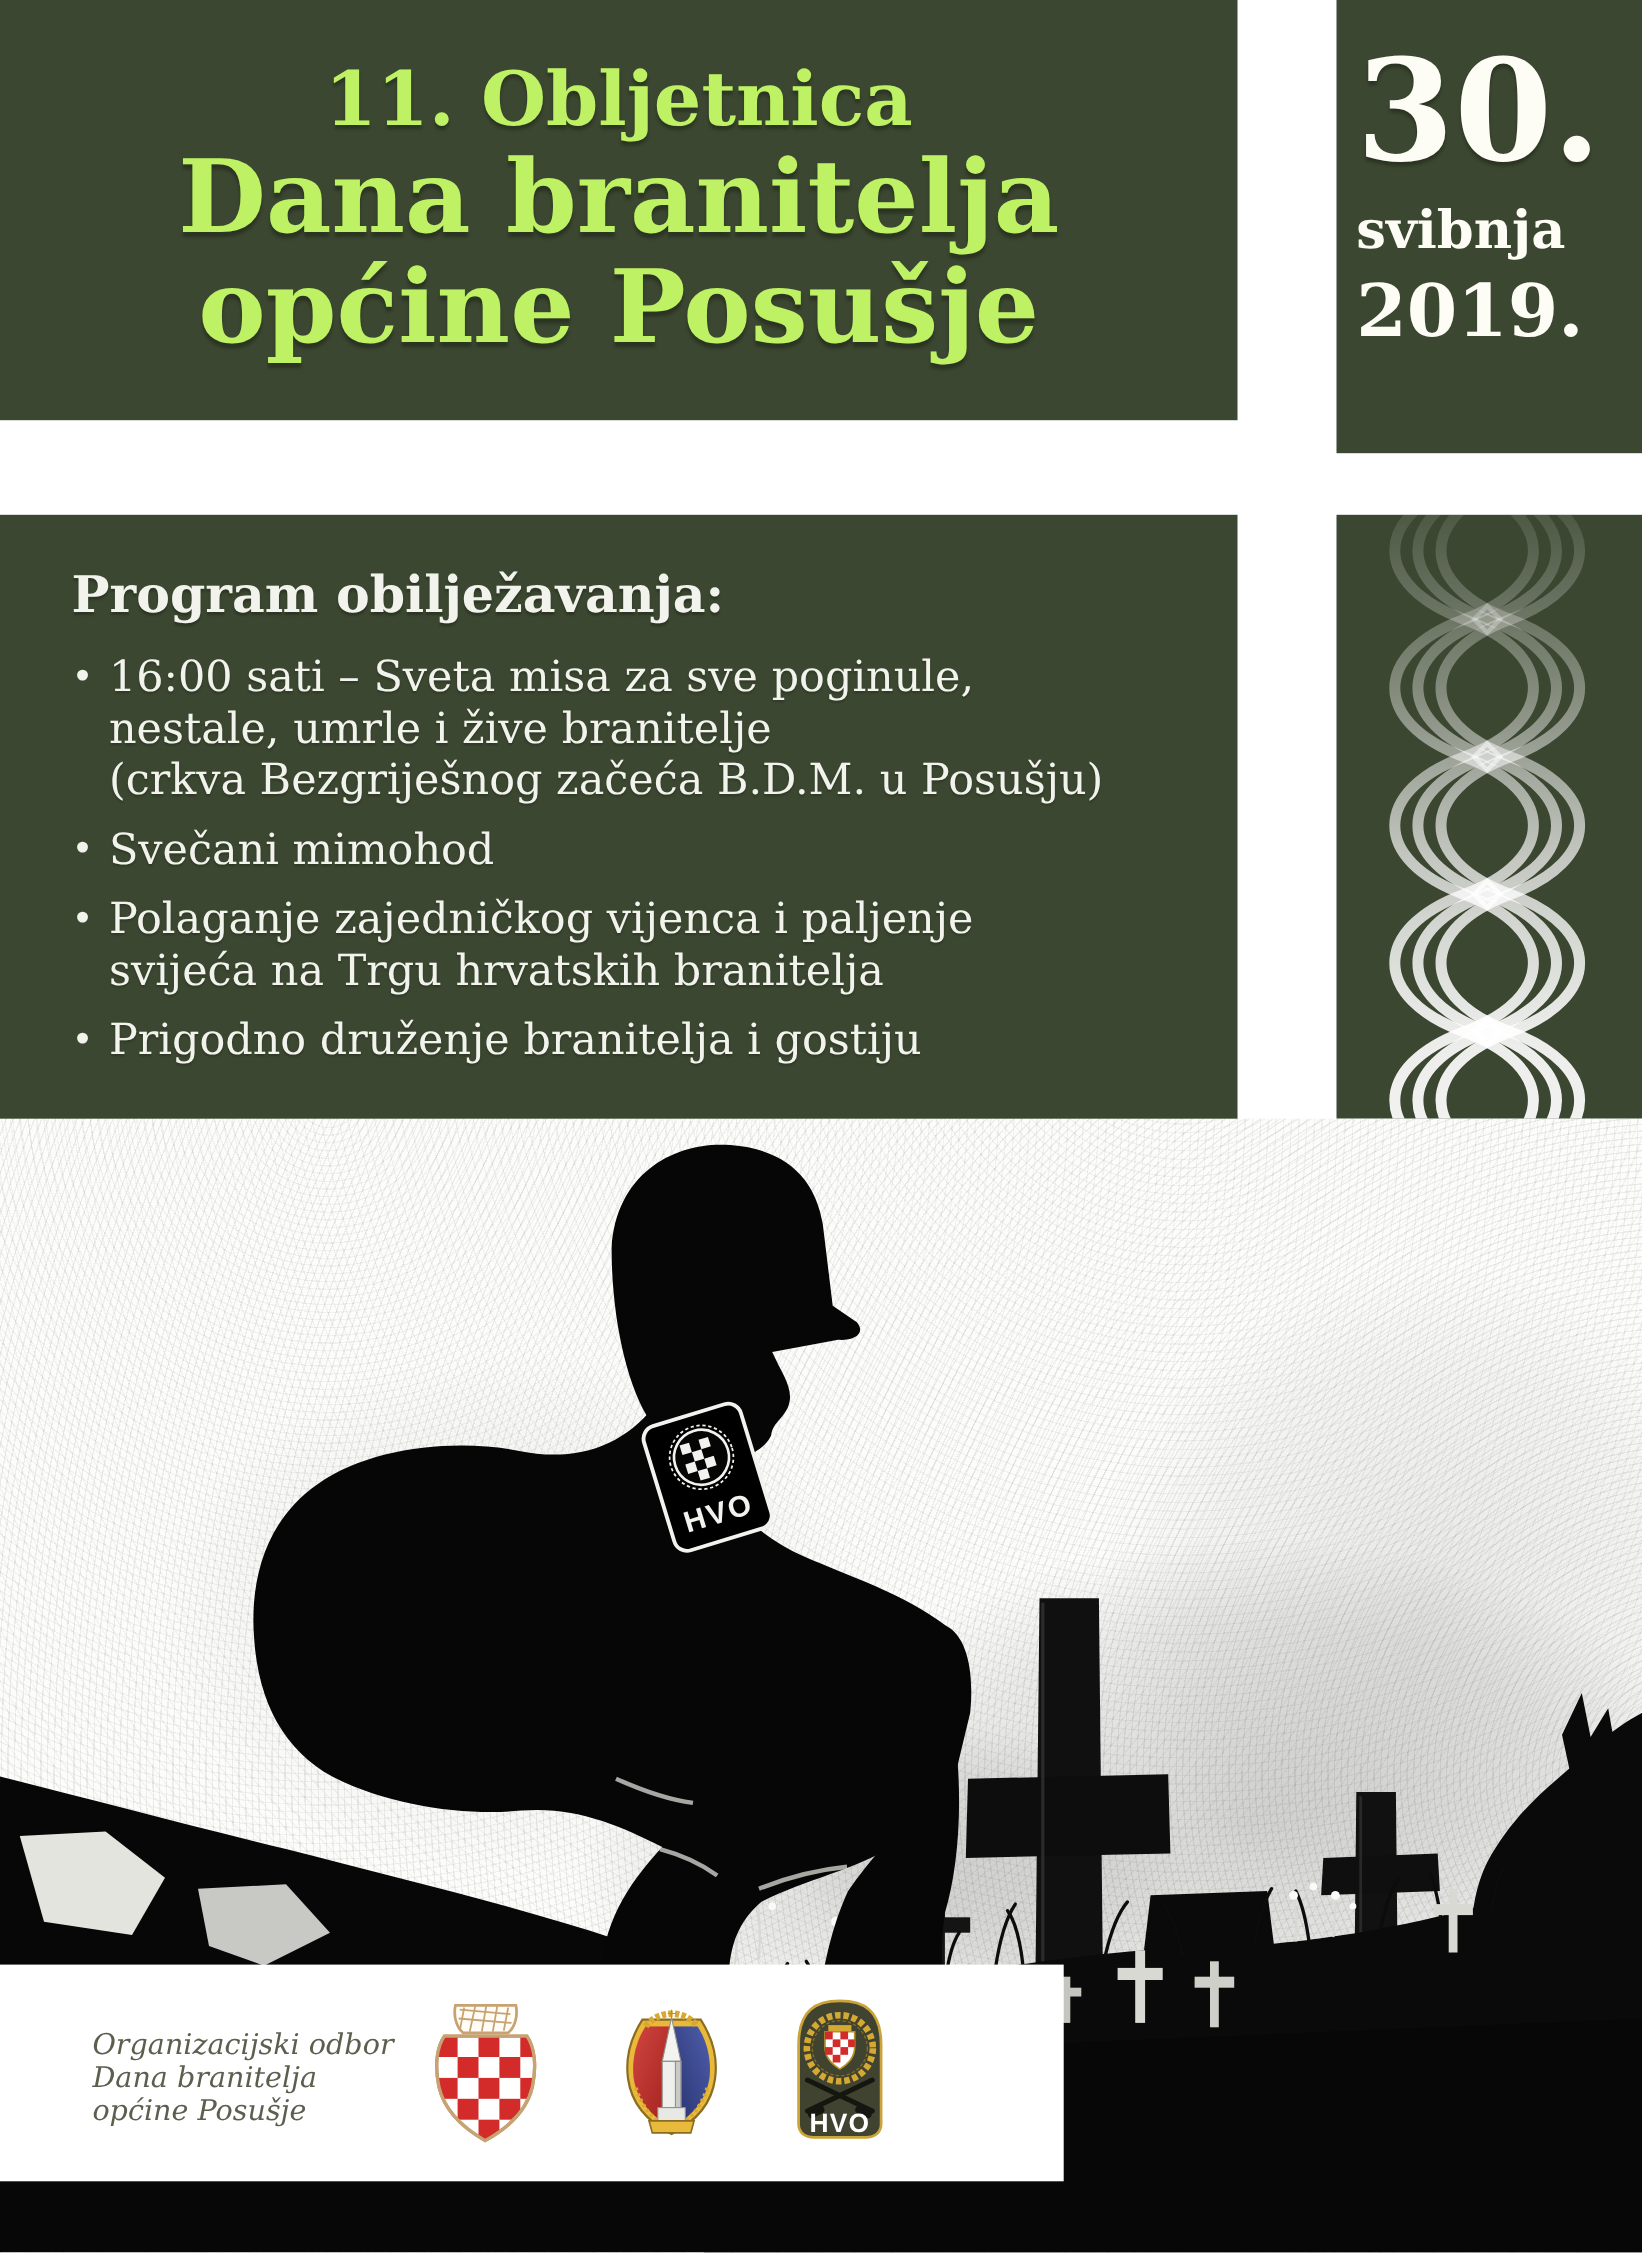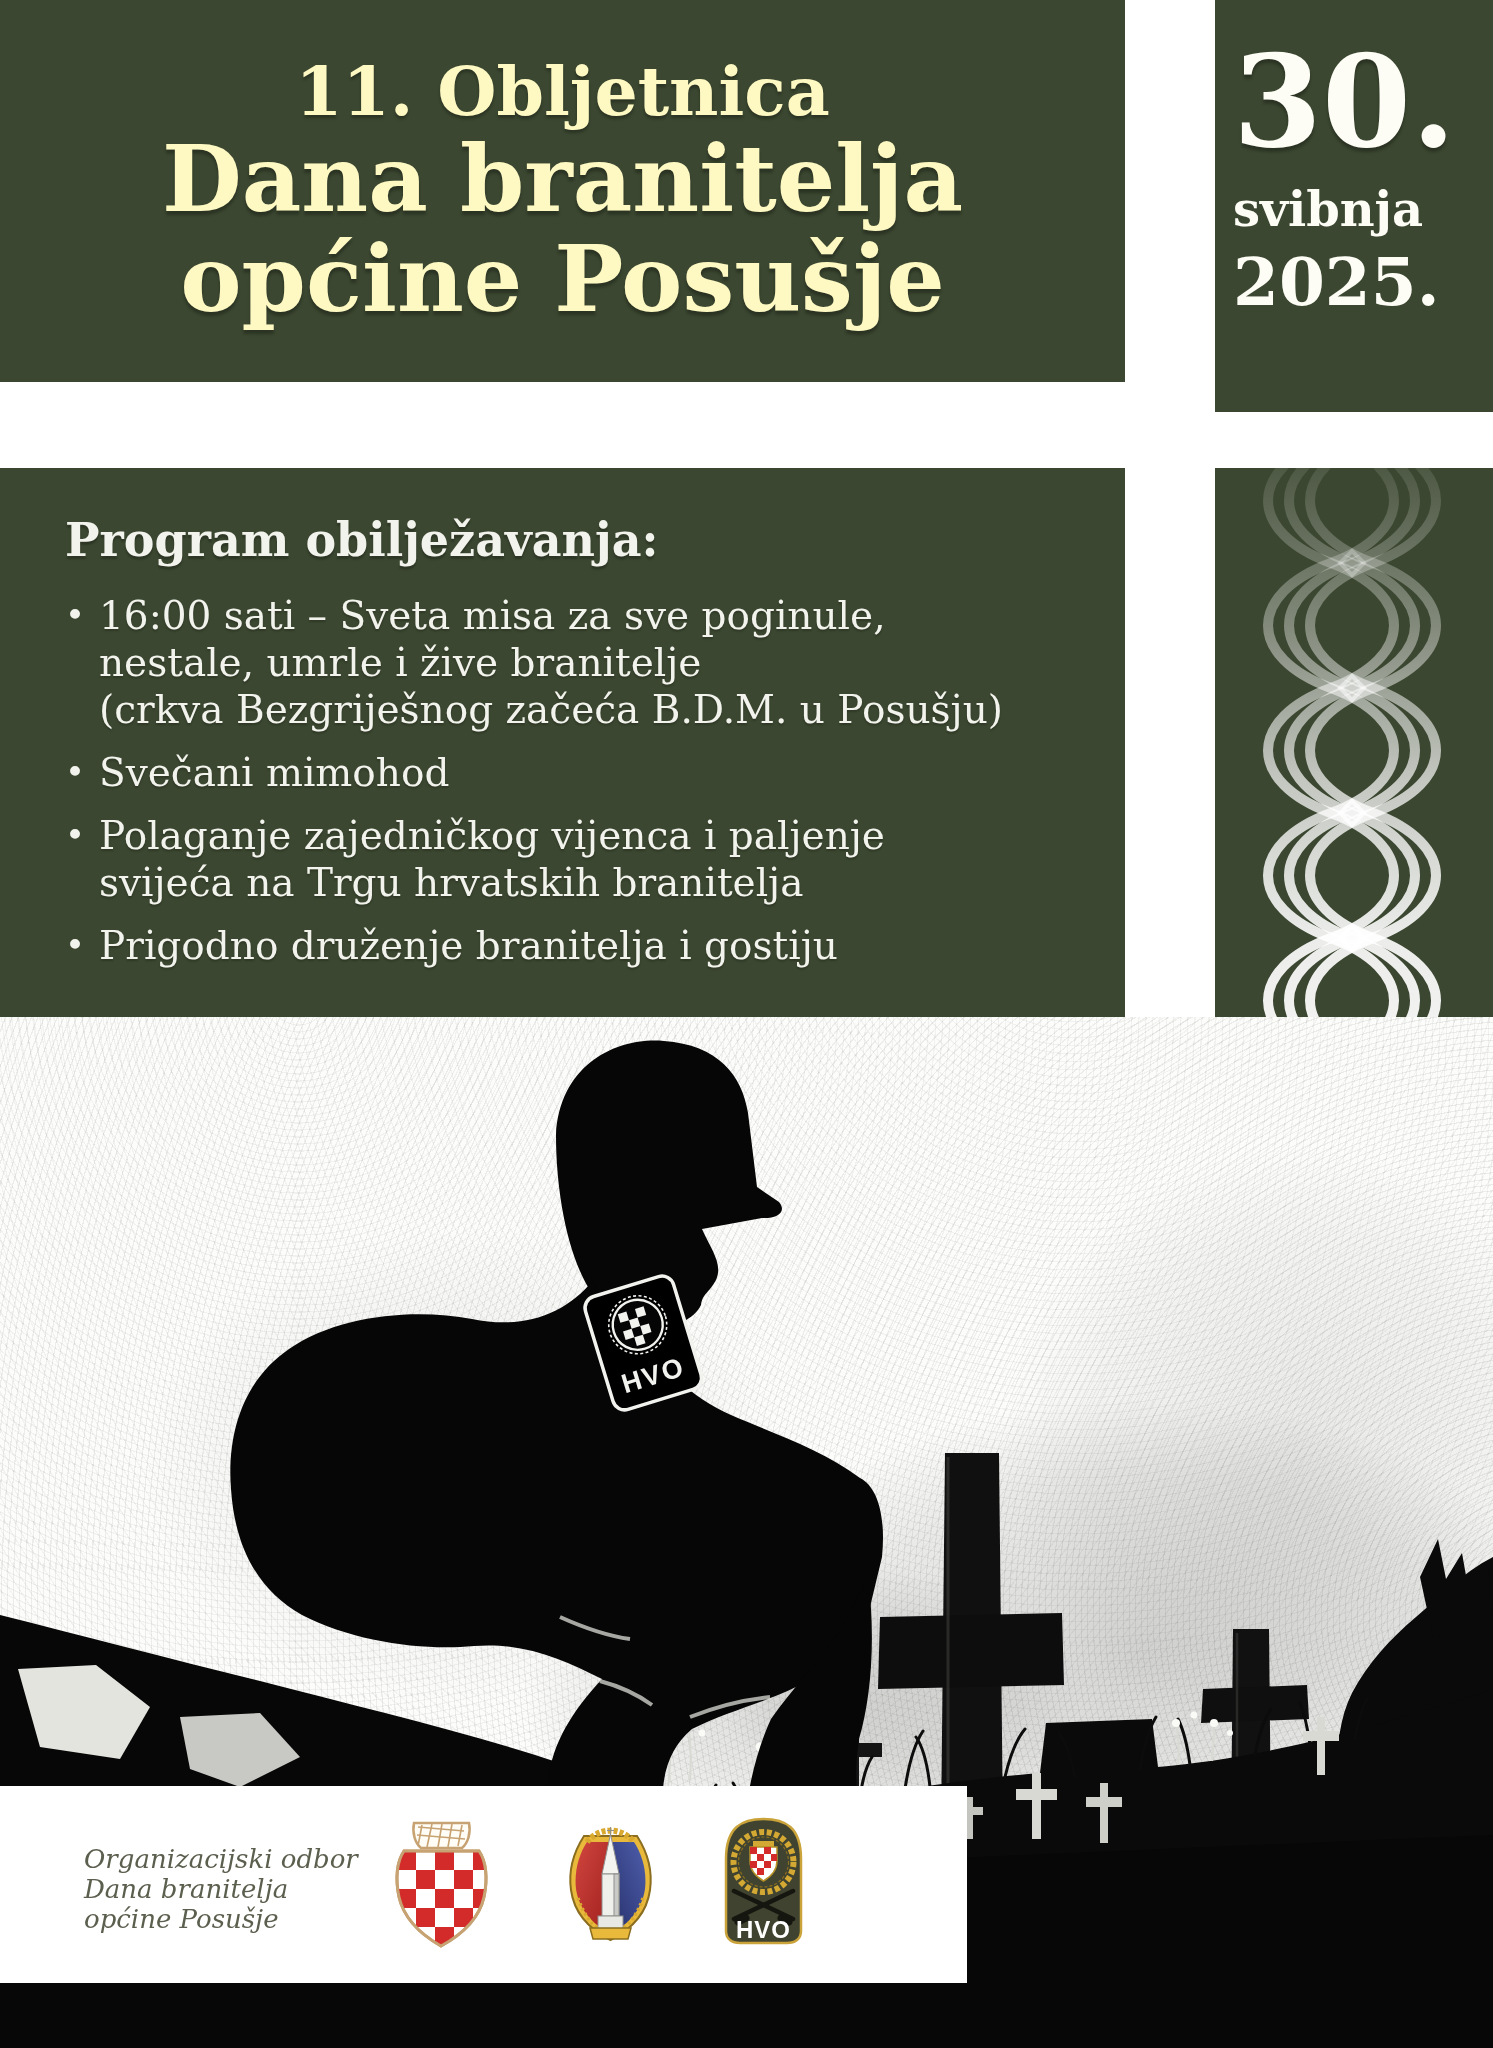--- a/index.html
+++ b/index.html
@@ -1,21 +1,21 @@
 <!DOCTYPE html>
 <html><head>
 <meta charset="utf-8">
 <style>
   html,body{margin:0;padding:0;background:#ffffff;}
   .poster{position:relative;width:1493px;height:2048px;background:#ffffff;overflow:hidden;
           font-family:"DejaVu Serif",serif;}
   .box{position:absolute;background:#3b4730;}
   
   .title-box{left:0;top:0;width:1125px;height:382px;display:flex;flex-direction:column;
-             align-items:center;justify-content:center;color:#fef9c3;text-align:center;}
+             align-items:center;justify-content:center;color:#bef264;text-align:center;}
   .title-line1{font-size:68px;font-weight:bold;line-height:76px;text-shadow:0 3px 3px rgba(0,0,0,.28);}
   .title-line2,.title-line3{font-size:92px;font-weight:bold;line-height:100px;text-shadow:0 4px 3px rgba(0,0,0,.28);}
   
   .date-box{left:1215px;top:0;width:278px;height:412px;color:#fdfdf6;padding:34px 0 0 18px;box-sizing:border-box;}
   .date-day{font-size:128px;font-weight:bold;line-height:134px;text-shadow:0 4px 3px rgba(0,0,0,.28);}
   .date-month{font-size:48px;font-weight:bold;line-height:54px;margin-top:14px;}
   .date-year{font-size:66px;font-weight:bold;line-height:72px;margin-top:10px;}
   
   .program-box{left:0;top:468px;width:1125px;height:665px;color:#f2f3ec;
                padding:46px 40px 0 65px;box-sizing:border-box;}
@@ -50,21 +50,21 @@
 
   <div class="box title-box">
     <div class="title-line1">11. Obljetnica</div>
     <div class="title-line2">Dana branitelja</div>
     <div class="title-line3">općine Posušje</div>
   </div>
 
   <div class="box date-box">
     <div class="date-day">30.</div>
     <div class="date-month">svibnja</div>
-    <div class="date-year">2025.</div>
+    <div class="date-year">2019.</div>
   </div>
 
   <div class="box program-box">
     <h2 class="program-heading">Program obilježavanja:</h2>
 
     <div class="pitem">
       <span class="pdot">•</span>
       <div class="plines">
         <div>16:00 sati – Sveta misa za sve poginule,</div>
         <div>nestale, umrle i žive branitelje</div>

